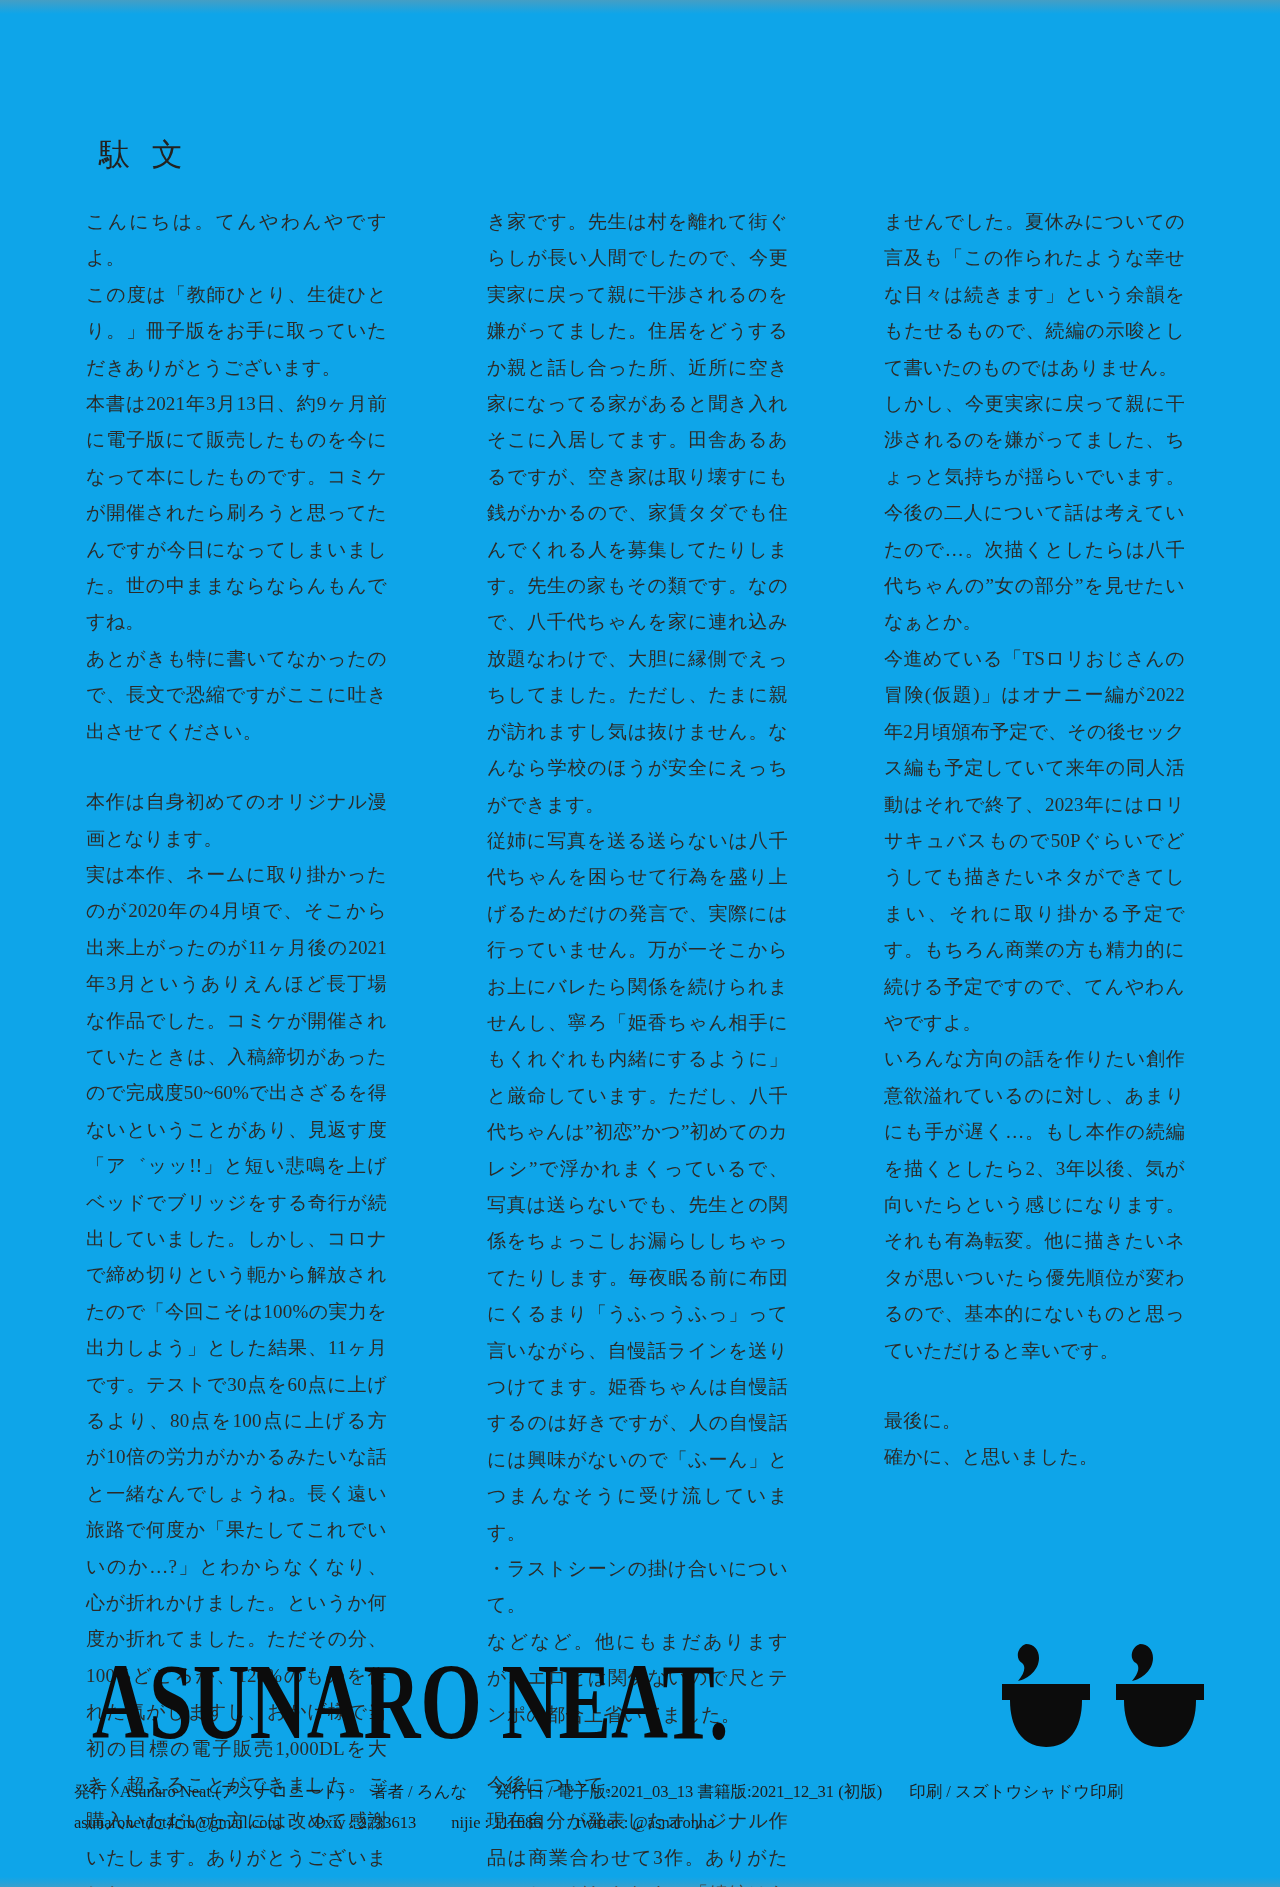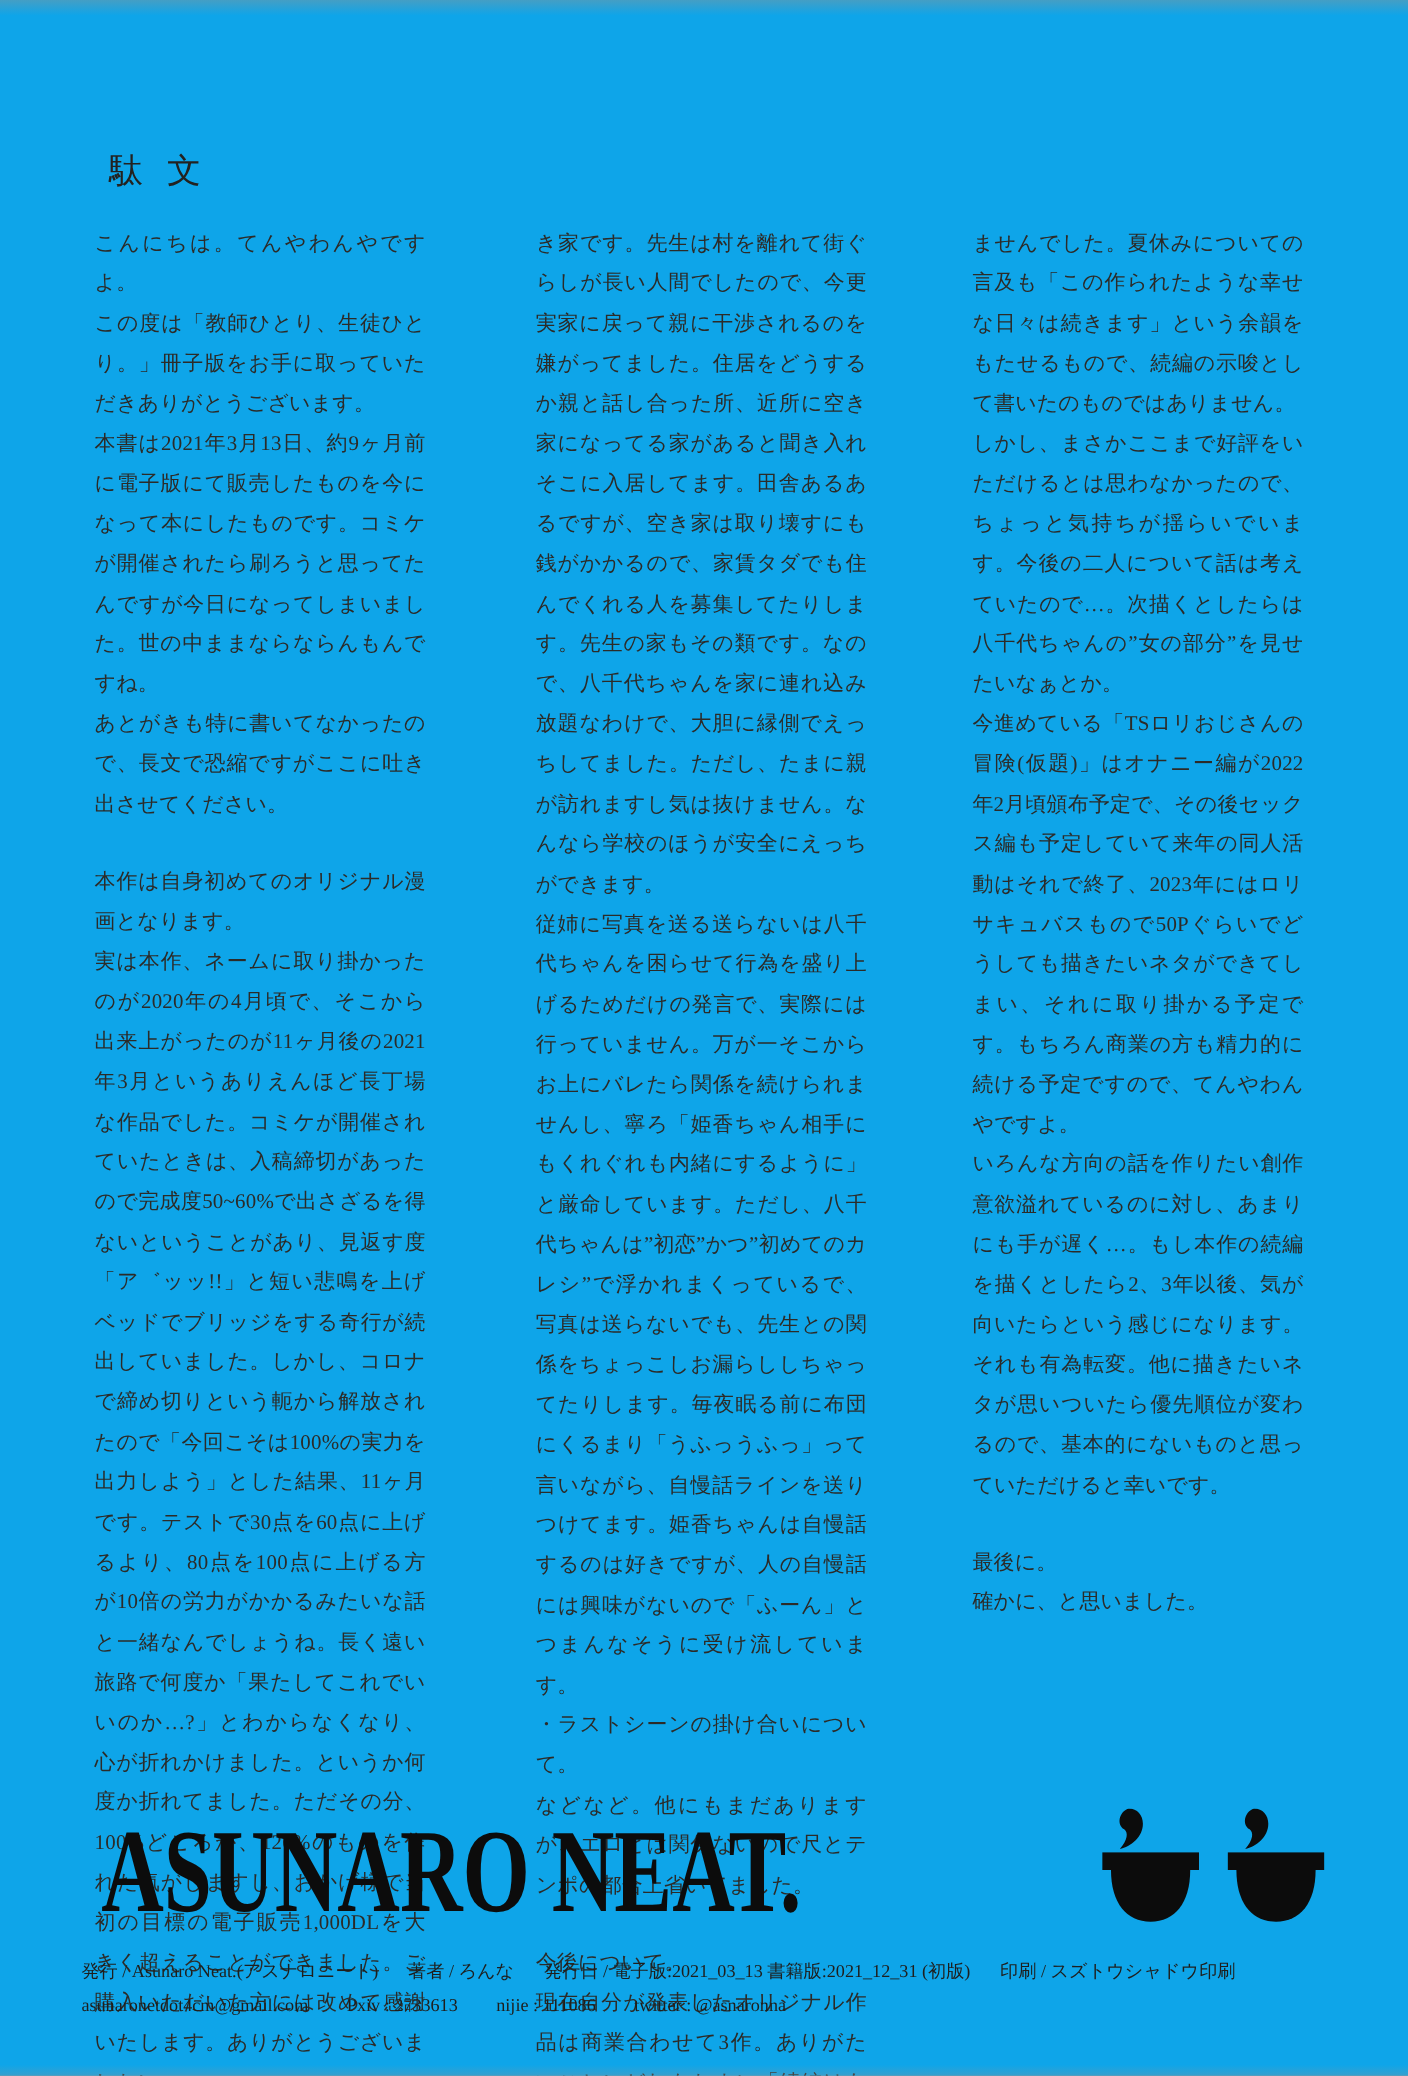--- a/index.html
+++ b/index.html
@@ -83,21 +83,21 @@
       <p class="para">き家です。先生は村を離れて街ぐらしが長い人間でしたので、今更実家に戻って親に干渉されるのを嫌がってました。住居をどうするか親と話し合った所、近所に空き家になってる家があると聞き入れそこに入居してます。田舎あるあるですが、空き家は取り壊すにも銭がかかるので、家賃タダでも住んでくれる人を募集してたりします。先生の家もその類です。なので、八千代ちゃんを家に連れ込み放題なわけで、大胆に縁側でえっちしてました。ただし、たまに親が訪れますし気は抜けません。なんなら学校のほうが安全にえっちができます。</p>
       <p class="para">従姉に写真を送る送らないは八千代ちゃんを困らせて行為を盛り上げるためだけの発言で、実際には行っていません。万が一そこからお上にバレたら関係を続けられませんし、寧ろ「姫香ちゃん相手にもくれぐれも内緒にするように」と厳命しています。ただし、八千代ちゃんは”初恋”かつ”初めてのカレシ”で浮かれまくっているで、写真は送らないでも、先生との関係をちょっこしお漏らししちゃってたりします。毎夜眠る前に布団にくるまり「うふっうふっ」って言いながら、自慢話ラインを送りつけてます。姫香ちゃんは自慢話するのは好きですが、人の自慢話には興味がないので「ふーん」とつまんなそうに受け流しています。</p>
       <p class="para">・ラストシーンの掛け合いについて。</p>
       <p class="para">などなど。他にもまだありますが、エロとは関係ないので尺とテンポの都合上省いてました。</p>
       <div class="spacer"></div>
       <p class="para">今後について。</p>
       <p class="para">現在自分が発表したオリジナル作品は商業合わせて3作。ありがたいことにどれもたまに「続編はありますか?」という問い合わせをもらうことがあり、特に本作は一番多いような気がします。</p>
     </div>
   <div class="col" id="col3">
       <p class="para">ませんでした。夏休みについての言及も「この作られたような幸せな日々は続きます」という余韻をもたせるもので、続編の示唆として書いたのものではありません。</p>
-      <p class="para">しかし、まさかここまで好評をいただけるとは思わなかったので、ちょっと気持ちが揺らいでいます。今後の二人について話は考えていたので…。次描くとしたらは八千代ちゃんの”女の部分”を見せたいなぁとか。</p>
+      <p class="para">しかし、今更実家に戻って親に干渉されるのを嫌がってました、ちょっと気持ちが揺らいでいます。今後の二人について話は考えていたので…。次描くとしたらは八千代ちゃんの”女の部分”を見せたいなぁとか。</p>
       <p class="para">今進めている「TSロリおじさんの冒険(仮題)」はオナニー編が2022年2月頃頒布予定で、その後セックス編も予定していて来年の同人活動はそれで終了、2023年にはロリサキュバスもので50Pぐらいでどうしても描きたいネタができてしまい、それに取り掛かる予定です。もちろん商業の方も精力的に続ける予定ですので、てんやわんやですよ。</p>
       <p class="para">いろんな方向の話を作りたい創作意欲溢れているのに対し、あまりにも手が遅く…。もし本作の続編を描くとしたら2、3年以後、気が向いたらという感じになります。それも有為転変。他に描きたいネタが思いついたら優先順位が変わるので、基本的にないものと思っていただけると幸いです。</p>
       <div class="spacer"></div>
       <p class="para">最後に。</p>
       <p class="para">確かに、と思いました。</p>
     </div>
 
   <div class="logo-text">ASUNARO NEAT.</div>
 
   <div class="logo-icons">

